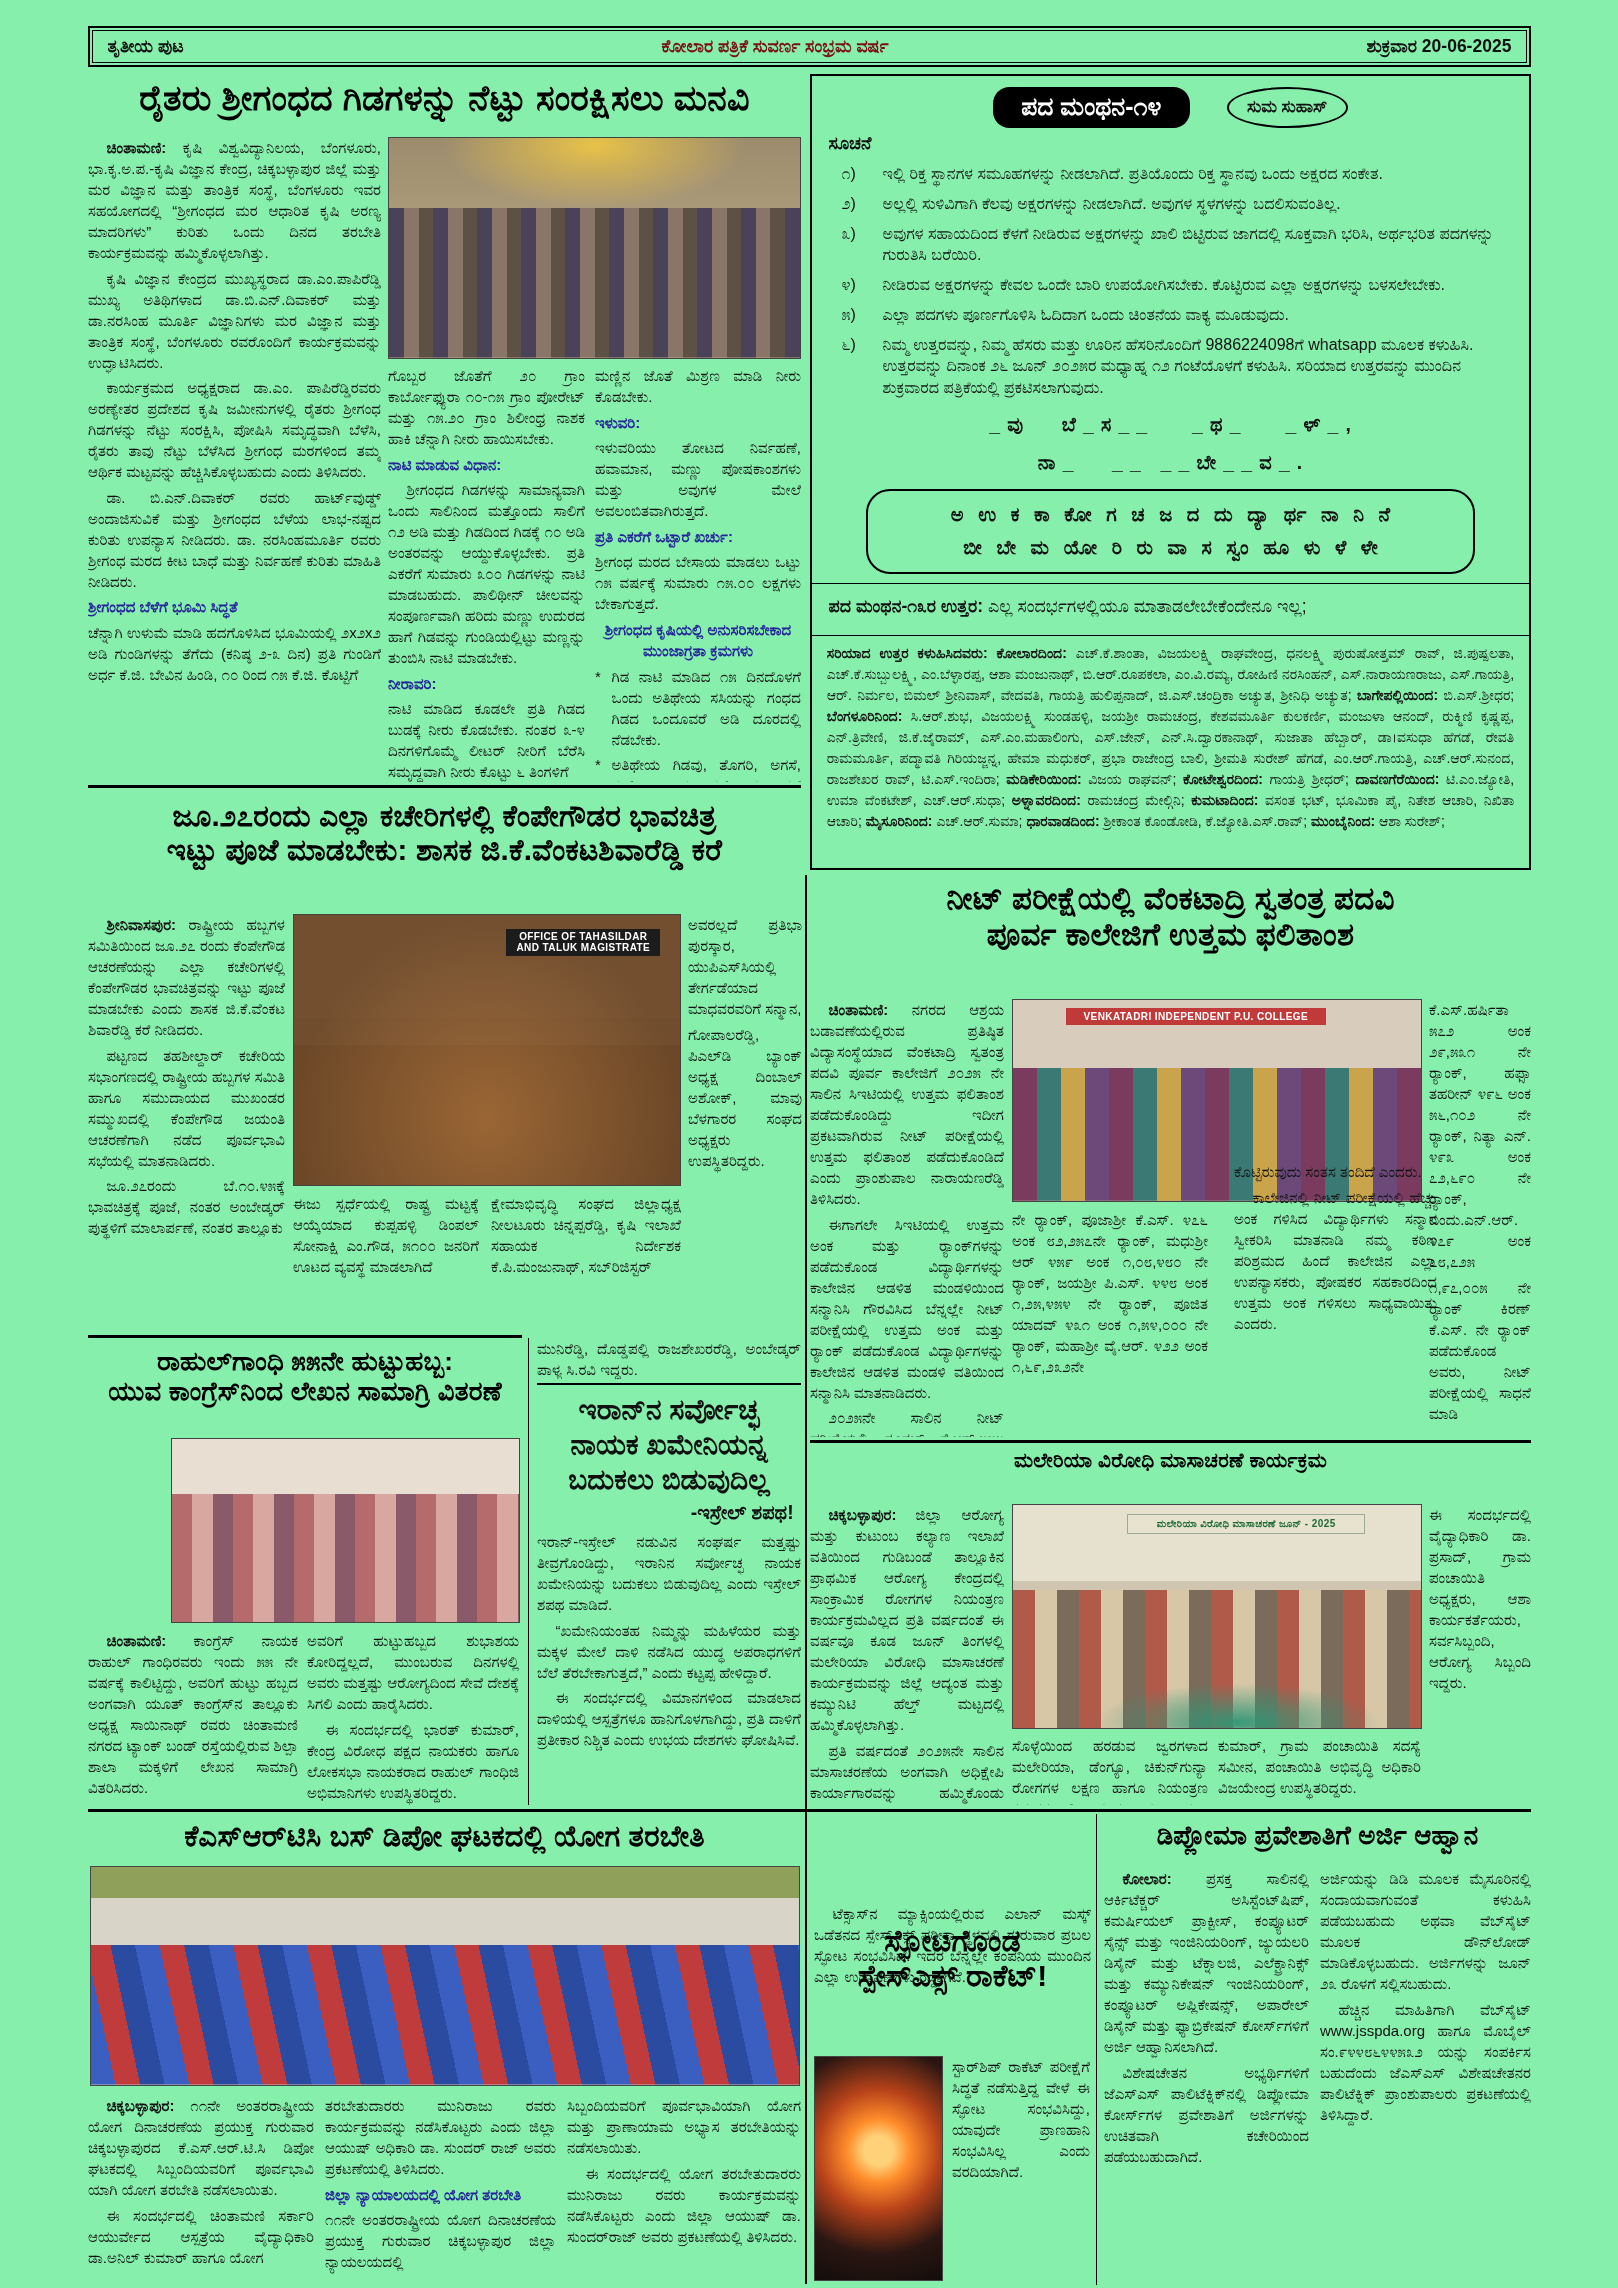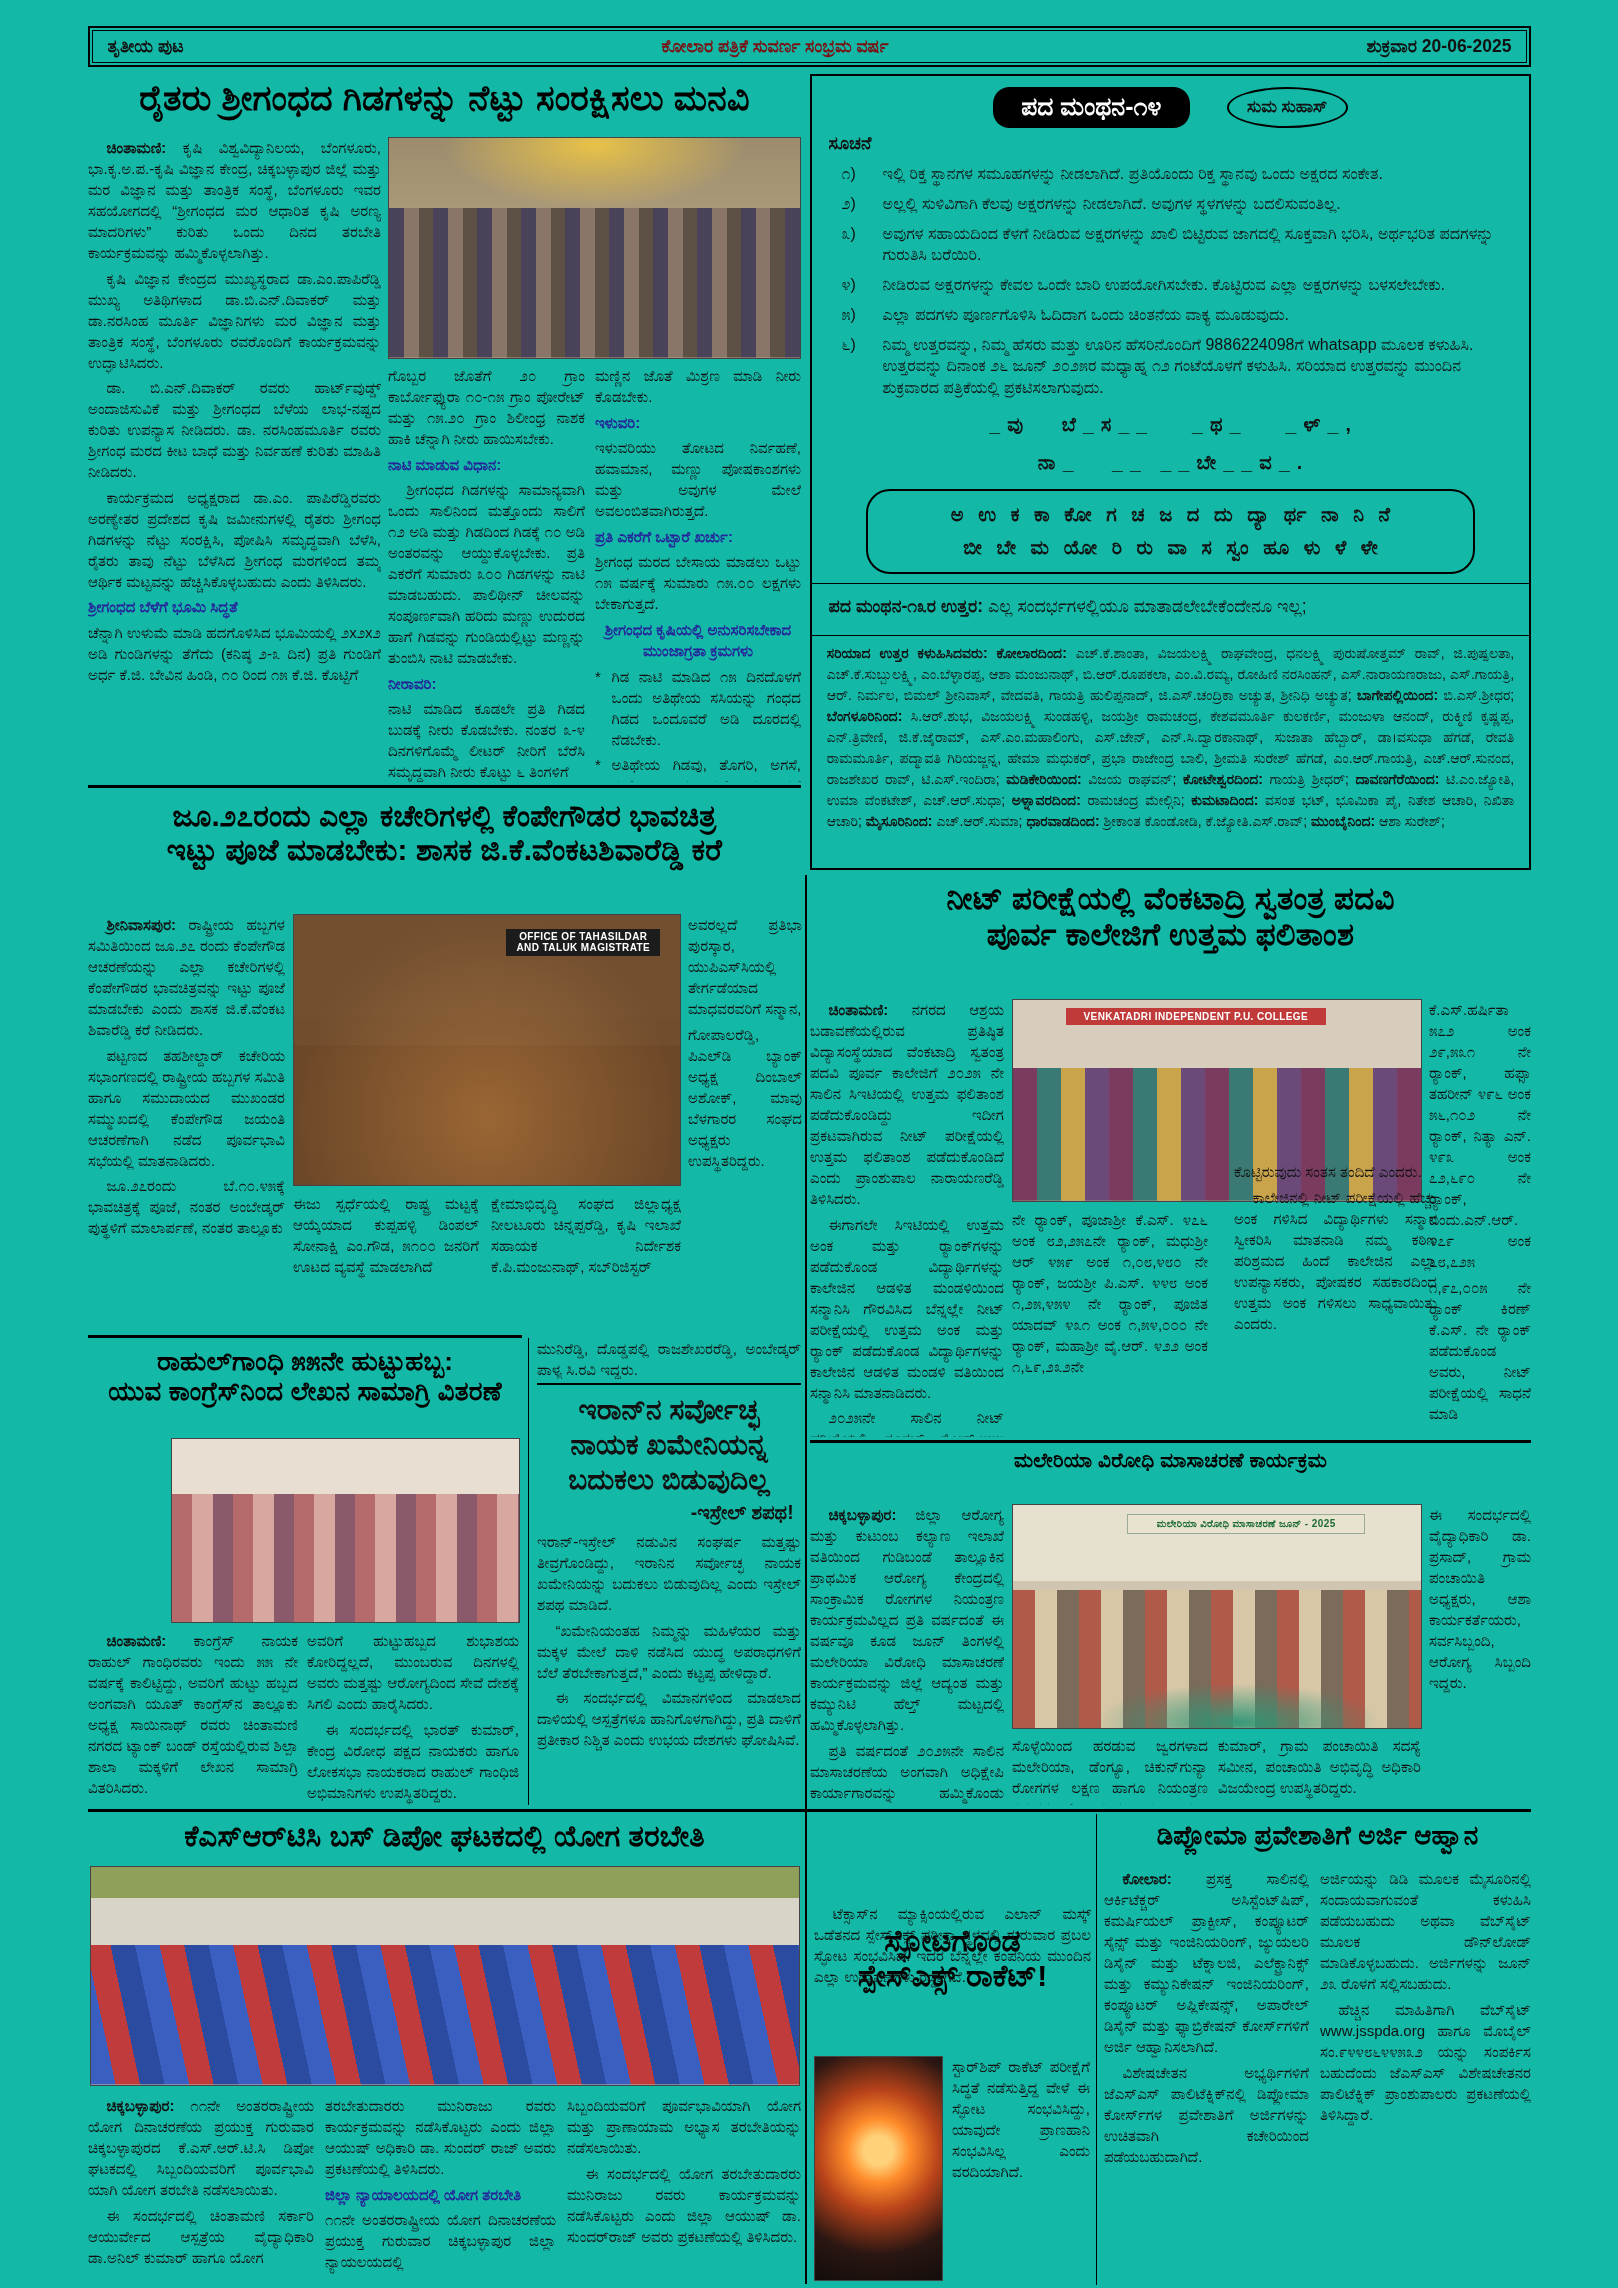--- a/index.html
+++ b/index.html
@@ -1,16 +1,16 @@
 <!DOCTYPE html>
 <html style="font-size:14.8px"><head>
 <meta charset="utf-8">
 <style>
   html,body{margin:0;padding:0;background:#e8e8e8;}
-  #page{position:relative;width:1619px;height:2289px;background:#14b8a6;margin:0 auto;
+  #page{position:relative;width:1619px;height:2289px;background:#86efac;margin:0 auto;
         font-family:"Liberation Sans","DejaVu Sans",sans-serif;color:#111;overflow:hidden;}
   .abs{position:absolute;}
   
   #masthead{left:88px;top:26px;width:1443px;height:41px;border:2.8px solid #000;padding:1.8px;box-sizing:border-box;}
   #masthead .inner{border:0.9px solid #000;height:100%;display:flex;align-items:center;justify-content:space-between;
         padding:0 14.8px;box-sizing:border-box;font-weight:bold;font-size:17.5px;}
   #masthead .center{color:#7a1012;}
   
   .hl{font-weight:800;text-align:center;color:#000;line-height:1.16;letter-spacing:0.2px;}
   
@@ -92,22 +92,22 @@
     </div>
   </div>
 
   <div class="abs hl" style="left:88px;top:78px;width:713px;font-size:35px;">ರೈತರು ಶ್ರೀಗಂಧದ ಗಿಡಗಳನ್ನು ನೆಟ್ಟು ಸಂರಕ್ಷಿಸಲು ಮನವಿ</div>
 
   <div id="ph1" class="ph" style="left:388px;top:137px;width:413px;height:222px;"></div>
 
   <div class="col" style="left:88px;top:137px;width:293px;height:646px;">
     <p><b class="dl">ಚಿಂತಾಮಣಿ: </b><span>ಕೃಷಿ ವಿಶ್ವವಿದ್ಯಾನಿಲಯ, ಬೆಂಗಳೂರು, ಭಾ.ಕೃ.ಅ.ಪ.-ಕೃಷಿ ವಿಜ್ಞಾನ ಕೇಂದ್ರ, ಚಿಕ್ಕಬಳ್ಳಾಪುರ ಜಿಲ್ಲೆ ಮತ್ತು ಮರ ವಿಜ್ಞಾನ ಮತ್ತು ತಾಂತ್ರಿಕ ಸಂಸ್ಥೆ, ಬೆಂಗಳೂರು ಇವರ ಸಹಯೋಗದಲ್ಲಿ “ಶ್ರೀಗಂಧದ ಮರ ಆಧಾರಿತ ಕೃಷಿ ಅರಣ್ಯ ಮಾದರಿಗಳು” ಕುರಿತು ಒಂದು ದಿನದ ತರಬೇತಿ ಕಾರ್ಯಕ್ರಮವನ್ನು ಹಮ್ಮಿಕೊಳ್ಳಲಾಗಿತ್ತು.</span></p>
     <p>ಕೃಷಿ ವಿಜ್ಞಾನ ಕೇಂದ್ರದ ಮುಖ್ಯಸ್ಥರಾದ ಡಾ.ಎಂ.ಪಾಪಿರೆಡ್ಡಿ ಮುಖ್ಯ ಅತಿಥಿಗಳಾದ ಡಾ.ಬಿ.ಎನ್.ದಿವಾಕರ್ ಮತ್ತು ಡಾ.ನರಸಿಂಹ ಮೂರ್ತಿ ವಿಜ್ಞಾನಿಗಳು ಮರ ವಿಜ್ಞಾನ ಮತ್ತು ತಾಂತ್ರಿಕ ಸಂಸ್ಥೆ, ಬೆಂಗಳೂರು ರವರೊಂದಿಗೆ ಕಾರ್ಯಕ್ರಮವನ್ನು ಉದ್ಘಾಟಿಸಿದರು.</p>
+    <p>ಕಾರ್ಯಕ್ರಮದ ಅಧ್ಯಕ್ಷರಾದ ಡಾ.ಎಂ. ಪಾಪಿರೆಡ್ಡಿರವರು ಅರಣ್ಯೇತರ ಪ್ರದೇಶದ ಕೃಷಿ ಜಮೀನುಗಳಲ್ಲಿ ರೈತರು ಶ್ರೀಗಂಧ ಗಿಡಗಳನ್ನು ನೆಟ್ಟು ಸಂರಕ್ಷಿಸಿ, ಪೋಷಿಸಿ ಸಮೃದ್ಧವಾಗಿ ಬೆಳೆಸಿ, ರೈತರು ತಾವು ನೆಟ್ಟು ಬೆಳೆಸಿದ ಶ್ರೀಗಂಧ ಮರಗಳಿಂದ ತಮ್ಮ ಆರ್ಥಿಕ ಮಟ್ಟವನ್ನು ಹೆಚ್ಚಿಸಿಕೊಳ್ಳಬಹುದು ಎಂದು ತಿಳಿಸಿದರು.</p>
     <p>ಡಾ. ಬಿ.ಎನ್.ದಿವಾಕರ್ ರವರು ಹಾರ್ಟ್‌ವುಡ್ಡ್ ಅಂದಾಜಿಸುವಿಕೆ ಮತ್ತು ಶ್ರೀಗಂಧದ ಬೆಳೆಯ ಲಾಭ-ನಷ್ಟದ ಕುರಿತು ಉಪನ್ಯಾಸ ನೀಡಿದರು. ಡಾ. ನರಸಿಂಹಮೂರ್ತಿ ರವರು ಶ್ರೀಗಂಧ ಮರದ ಕೀಟ ಬಾಧೆ ಮತ್ತು ನಿರ್ವಹಣೆ ಕುರಿತು ಮಾಹಿತಿ ನೀಡಿದರು.</p>
-    <p>ಕಾರ್ಯಕ್ರಮದ ಅಧ್ಯಕ್ಷರಾದ ಡಾ.ಎಂ. ಪಾಪಿರೆಡ್ಡಿರವರು ಅರಣ್ಯೇತರ ಪ್ರದೇಶದ ಕೃಷಿ ಜಮೀನುಗಳಲ್ಲಿ ರೈತರು ಶ್ರೀಗಂಧ ಗಿಡಗಳನ್ನು ನೆಟ್ಟು ಸಂರಕ್ಷಿಸಿ, ಪೋಷಿಸಿ ಸಮೃದ್ಧವಾಗಿ ಬೆಳೆಸಿ, ರೈತರು ತಾವು ನೆಟ್ಟು ಬೆಳೆಸಿದ ಶ್ರೀಗಂಧ ಮರಗಳಿಂದ ತಮ್ಮ ಆರ್ಥಿಕ ಮಟ್ಟವನ್ನು ಹೆಚ್ಚಿಸಿಕೊಳ್ಳಬಹುದು ಎಂದು ತಿಳಿಸಿದರು.</p>
     <p class="sub">ಶ್ರೀಗಂಧದ ಬೆಳೆಗೆ ಭೂಮಿ ಸಿದ್ಧತೆ</p>
     <p class="nofirst">ಚೆನ್ನಾಗಿ ಉಳುಮೆ ಮಾಡಿ ಹದಗೊಳಿಸಿದ ಭೂಮಿಯಲ್ಲಿ ೨x೨x೨ ಅಡಿ ಗುಂಡಿಗಳನ್ನು ತೆಗೆದು (ಕನಿಷ್ಠ ೨-೩ ದಿನ) ಪ್ರತಿ ಗುಂಡಿಗೆ ಅರ್ಧ ಕೆ.ಜಿ. ಬೇವಿನ ಹಿಂಡಿ, ೧೦ ರಿಂದ ೧೫ ಕೆ.ಜಿ. ಕೊಟ್ಟಿಗೆ</p>
   </div>
 
   <div class="col" style="left:388px;top:365px;width:197px;height:417px;">
     <p class="nofirst">ಗೊಬ್ಬರ ಜೊತೆಗೆ ೨೦ ಗ್ರಾಂ ಕಾರ್ಬೋಫ್ಯುರಾ ೧೦-೧೫ ಗ್ರಾಂ ಪೋರೇಟ್ ಮತ್ತು ೧೫.೨೦ ಗ್ರಾಂ ಶಿಲೀಂಧ್ರ ನಾಶಕ ಹಾಕಿ ಚೆನ್ನಾಗಿ ನೀರು ಹಾಯಿಸಬೇಕು.</p>
     <p class="sub">ನಾಟಿ ಮಾಡುವ ವಿಧಾನ:</p>
     <p>ಶ್ರೀಗಂಧದ ಗಿಡಗಳನ್ನು ಸಾಮಾನ್ಯವಾಗಿ ಒಂದು ಸಾಲಿನಿಂದ ಮತ್ತೊಂದು ಸಾಲಿಗೆ ೧೨ ಅಡಿ ಮತ್ತು ಗಿಡದಿಂದ ಗಿಡಕ್ಕೆ ೧೦ ಅಡಿ ಅಂತರವನ್ನು ಆಯ್ದುಕೊಳ್ಳಬೇಕು. ಪ್ರತಿ ಎಕರೆಗೆ ಸುಮಾರು ೩೦೦ ಗಿಡಗಳನ್ನು ನಾಟಿ ಮಾಡಬಹುದು. ಪಾಲಿಥೀನ್ ಚೀಲವನ್ನು ಸಂಪೂರ್ಣವಾಗಿ ಹರಿದು ಮಣ್ಣು ಉದುರದ ಹಾಗೆ ಗಿಡವನ್ನು ಗುಂಡಿಯಲ್ಲಿಟ್ಟು ಮಣ್ಣನ್ನು ತುಂಬಿಸಿ ನಾಟಿ ಮಾಡಬೇಕು.</p>
     <p class="sub">ನೀರಾವರಿ:</p>
     <p class="nofirst">ನಾಟಿ ಮಾಡಿದ ಕೂಡಲೇ ಪ್ರತಿ ಗಿಡದ ಬುಡಕ್ಕೆ ನೀರು ಕೊಡಬೇಕು. ನಂತರ ೩-೪ ದಿನಗಳಿಗೊಮ್ಮೆ ಲೀಟರ್ ನೀರಿಗೆ ಬೆರೆಸಿ ಸಮೃದ್ಧವಾಗಿ ನೀರು ಕೊಟ್ಟು ೬ ತಿಂಗಳಿಗೆ</p>

